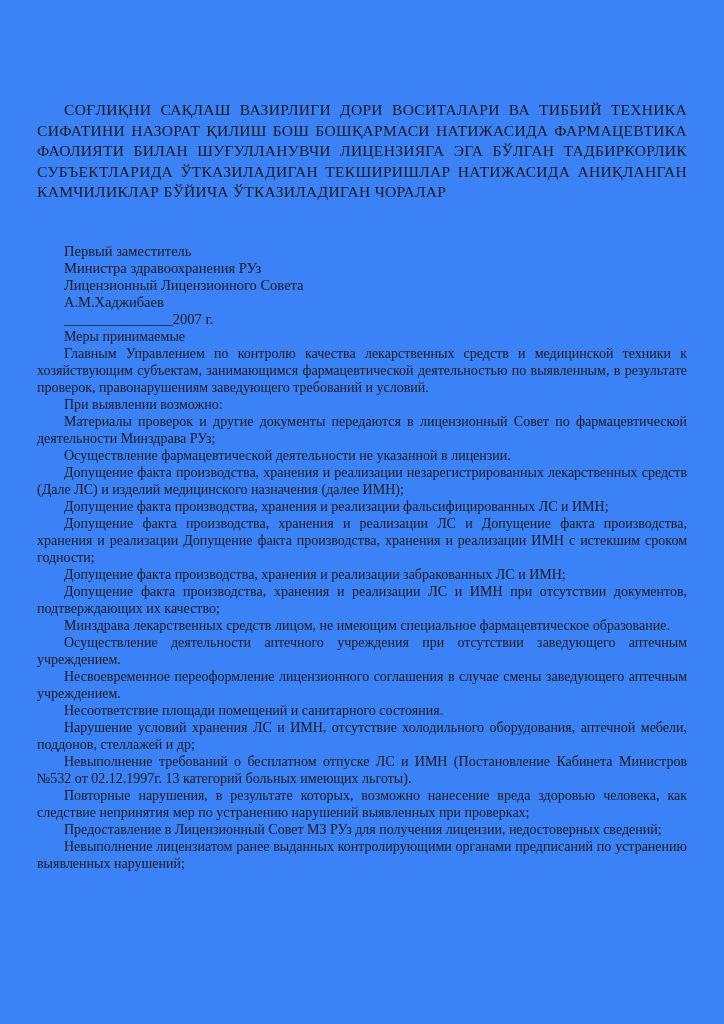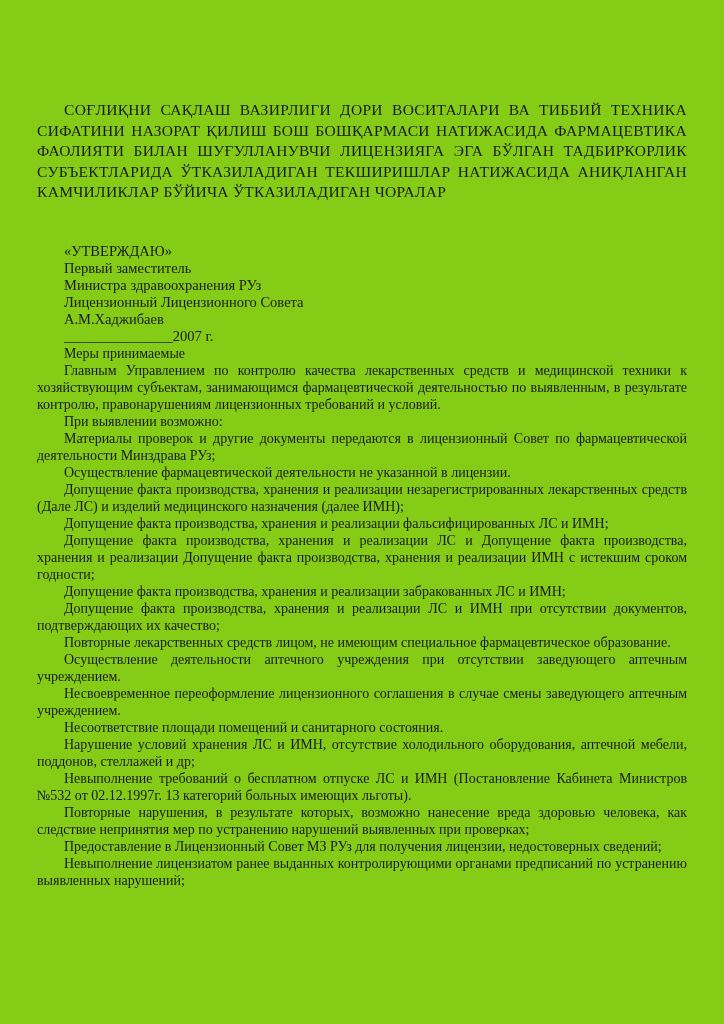--- a/index.html
+++ b/index.html
@@ -5,21 +5,21 @@
   html, body {
     margin: 0;
     padding: 0;
     background: #e8e8e8;
   }
   .page {
     position: relative;
     width: 724px;
     height: 1024px;
     margin: 0 auto;
-    background: #84cc16;
+    background: #3b82f6;
     overflow: hidden;
     font-family: "Liberation Serif", "DejaVu Serif", serif;
     color: #1b1b1b;
   }
   .content {
     position: absolute;
     left: 37px;
     top: 100px;
     width: 650px;
   }
@@ -69,40 +69,39 @@
 
     <div class="title" id="title-block">
         <div class="title-line first">СОҒЛИҚНИ САҚЛАШ ВАЗИРЛИГИ ДОРИ ВОСИТАЛАРИ ВА ТИББИЙ ТЕХНИКА</div>
         <div class="title-line">СИФАТИНИ НАЗОРАТ ҚИЛИШ БОШ БОШҚАРМАСИ НАТИЖАСИДА ФАРМАЦЕВТИКА</div>
         <div class="title-line">ФАОЛИЯТИ БИЛАН ШУҒУЛЛАНУВЧИ ЛИЦЕНЗИЯГА ЭГА БЎЛГАН ТАДБИРКОРЛИК</div>
         <div class="title-line">СУБЪЕКТЛАРИДА ЎТКАЗИЛАДИГАН ТЕКШИРИШЛАР НАТИЖАСИДА АНИҚЛАНГАН</div>
         <div class="title-line last">КАМЧИЛИКЛАР БЎЙИЧА ЎТКАЗИЛАДИГАН ЧОРАЛАР</div>
       </div>
 
     <div class="approval" id="approval-block">
-        <div class="approval-line">«УТВЕРЖДАЮ»</div>
         <div class="approval-line">Первый заместитель</div>
         <div class="approval-line">Министра здравоохранения РУз</div>
         <div class="approval-line">Лицензионный Лицензионного Совета</div>
         <div class="approval-line">А.М.Хаджибаев</div>
         <div class="approval-line">_______________2007 г.</div>
       </div>
 
     <div class="docbody" id="body-block">
         <p class="body-paragraph">Меры принимаемые</p>
-        <p class="body-paragraph">Главным Управлением по контролю качества лекарственных средств и медицинской техники к хозяйствующим субъектам, занимающимся фармацевтической деятельностью по выявленным, в результате контролю, правонарушениям лицензионных требований и условий.</p>
+        <p class="body-paragraph">Главным Управлением по контролю качества лекарственных средств и медицинской техники к хозяйствующим субъектам, занимающимся фармацевтической деятельностью по выявленным, в результате проверок, правонарушениям заведующего требований и условий.</p>
         <p class="body-paragraph">При выявлении возможно:</p>
         <p class="body-paragraph">Материалы проверок и другие документы передаются в лицензионный Совет по фармацевтической деятельности Минздрава РУз;</p>
         <p class="body-paragraph">Осуществление фармацевтической деятельности не указанной в лицензии.</p>
         <p class="body-paragraph">Допущение факта производства, хранения и реализации незарегистрированных лекарственных средств (Дале ЛС) и изделий медицинского назначения (далее ИМН);</p>
         <p class="body-paragraph">Допущение факта производства, хранения и реализации фальсифицированных ЛС и ИМН;</p>
         <p class="body-paragraph">Допущение факта производства, хранения и реализации ЛС и Допущение факта производства, хранения и реализации Допущение факта производства, хранения и реализации ИМН с истекшим сроком годности;</p>
         <p class="body-paragraph">Допущение факта производства, хранения и реализации забракованных ЛС и ИМН;</p>
         <p class="body-paragraph">Допущение факта производства, хранения и реализации ЛС и ИМН при отсутствии документов, подтверждающих их качество;</p>
-        <p class="body-paragraph">Повторные лекарственных средств лицом, не имеющим специальное фармацевтическое образование.</p>
+        <p class="body-paragraph">Минздрава лекарственных средств лицом, не имеющим специальное фармацевтическое образование.</p>
         <p class="body-paragraph">Осуществление деятельности аптечного учреждения при отсутствии заведующего аптечным учреждением.</p>
         <p class="body-paragraph">Несвоевременное переоформление лицензионного соглашения в случае смены заведующего аптечным учреждением.</p>
         <p class="body-paragraph">Несоответствие площади помещений и санитарного состояния.</p>
         <p class="body-paragraph">Нарушение условий хранения ЛС и ИМН, отсутствие холодильного оборудования, аптечной мебели, поддонов, стеллажей и др;</p>
         <p class="body-paragraph">Невыполнение требований о бесплатном отпуске ЛС и ИМН (Постановление Кабинета Министров №532 от 02.12.1997г. 13 категорий больных имеющих льготы).</p>
         <p class="body-paragraph">Повторные нарушения, в результате которых, возможно нанесение вреда здоровью человека, как следствие непринятия мер по устранению нарушений выявленных при проверках;</p>
         <p class="body-paragraph">Предоставление в Лицензионный Совет МЗ РУз для получения лицензии, недостоверных сведений;</p>
         <p class="body-paragraph">Невыполнение лицензиатом ранее выданных контролирующими органами предписаний по устранению выявленных нарушений;</p>
       </div>
 

